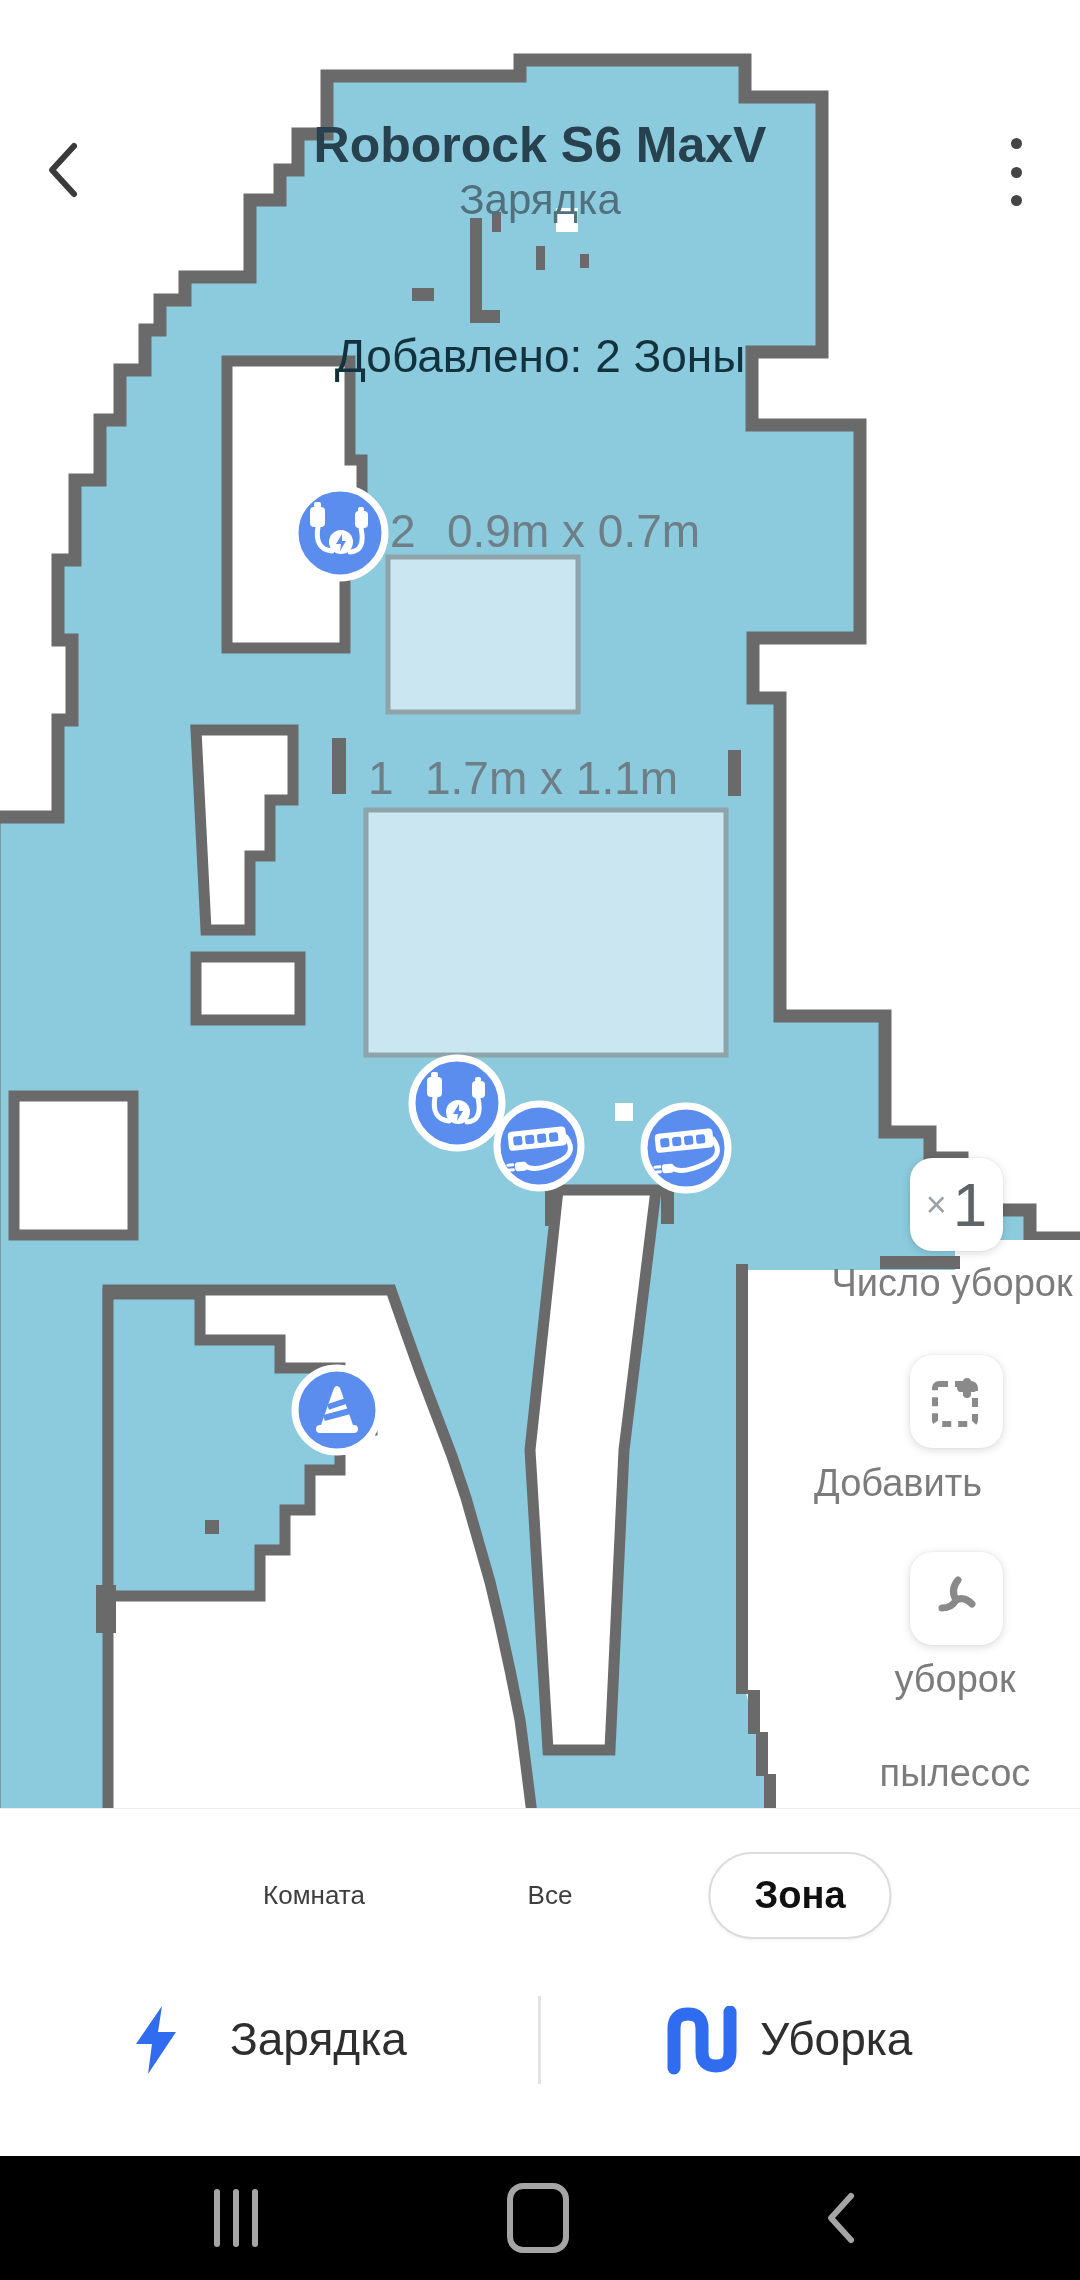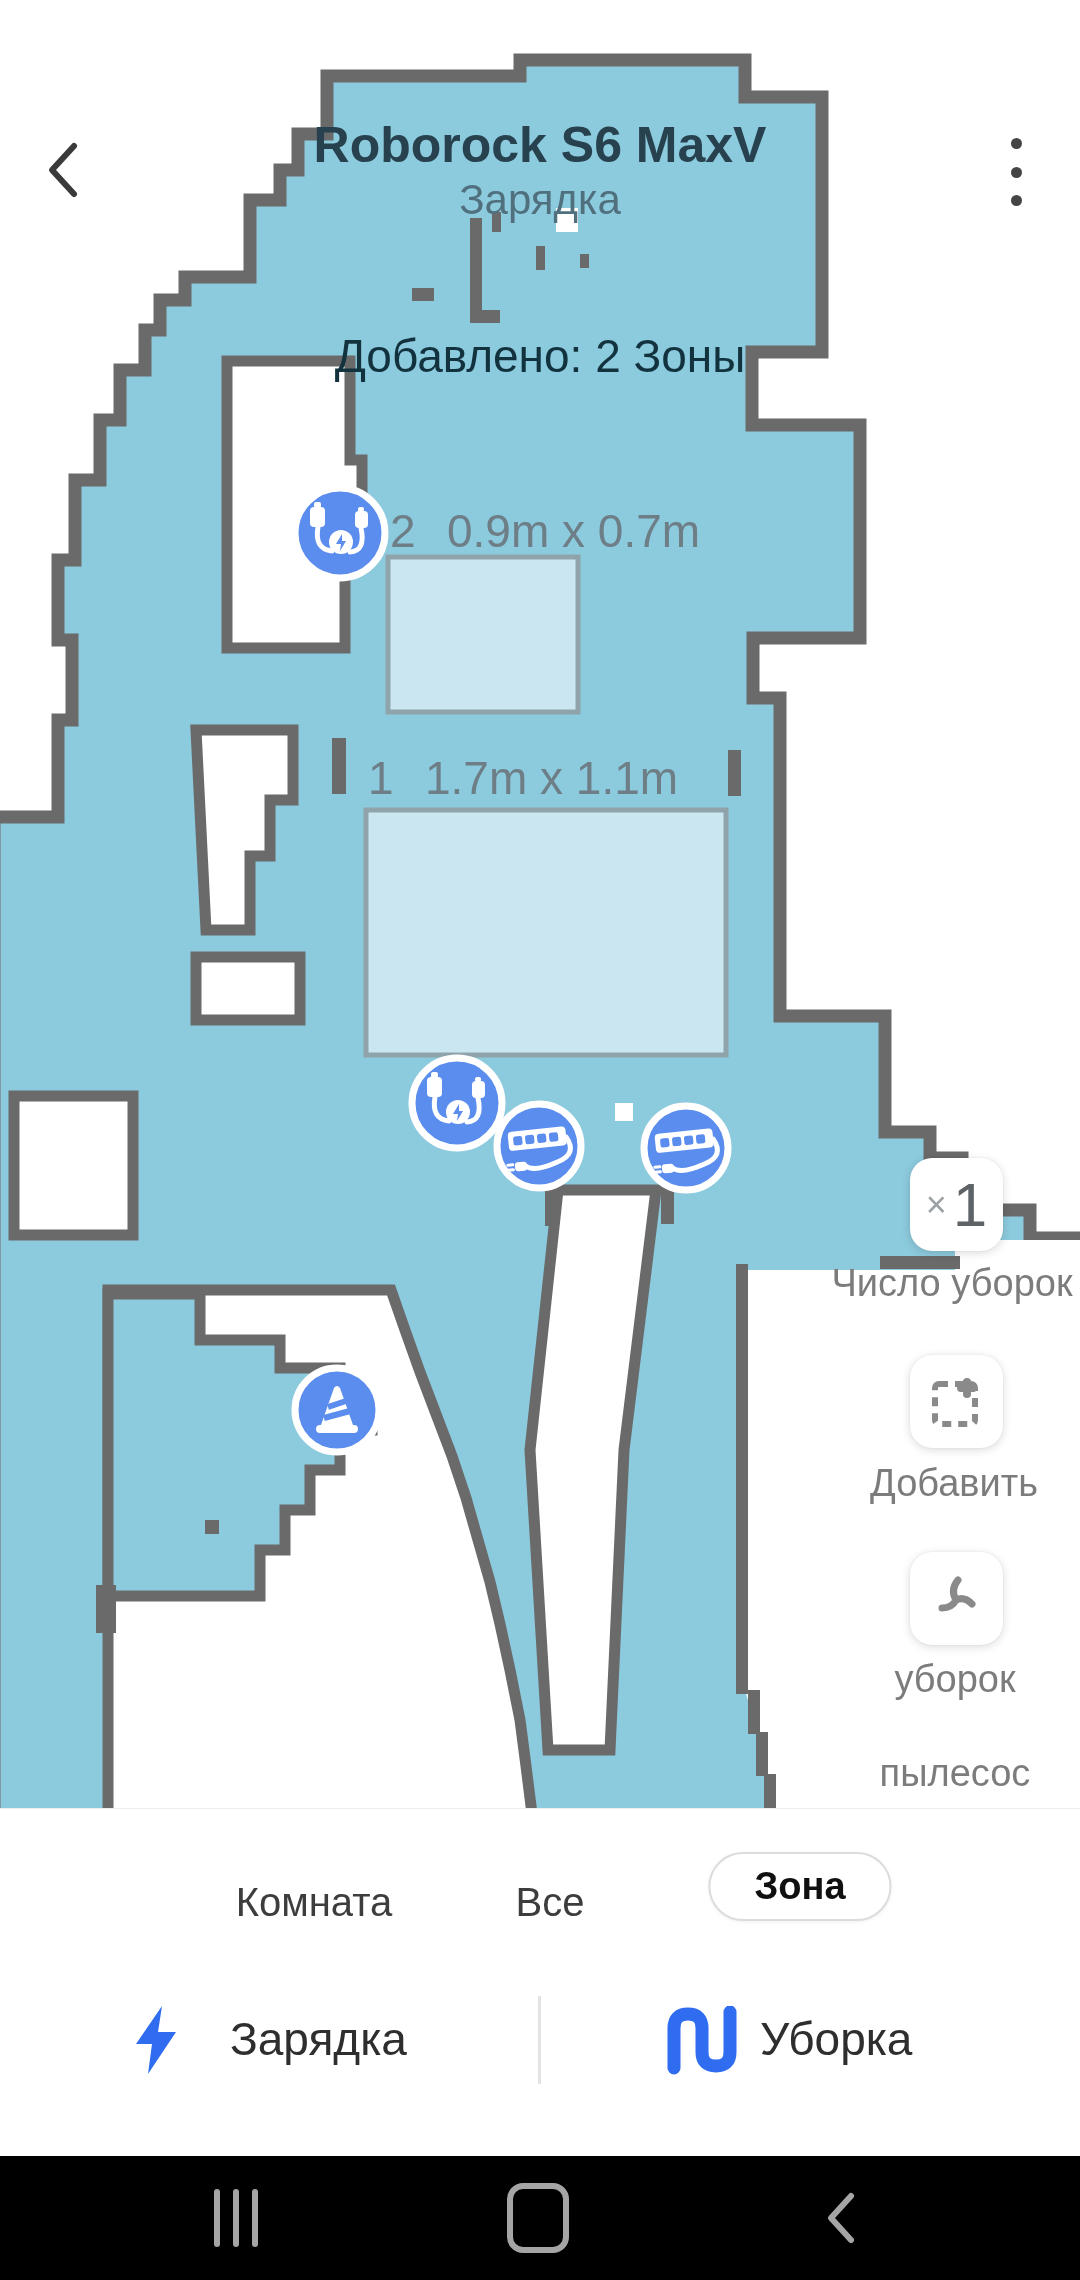--- a/index.html
+++ b/index.html
@@ -20,24 +20,24 @@
     display:flex;align-items:center;justify-content:center;cursor:pointer;
   }
   .fab-label{
     color:#7c7c7c;font-size:38px;white-space:nowrap;transform:translateX(-50%);
     text-align:center;
   }
   #count-x{font-size:36px;color:#9ba1a4;margin-right:6px;}
   #count-n{font-size:62px;color:#5d6367;font-weight:300;}
   
   #bottom-sheet{left:0;top:1808px;width:1080px;height:348px;background:#fff;border-top:1px solid #ececec;}
-  .tab{top:1862px;transform:translateX(-50%);font-size:40px;color:#3d3d3d;cursor:pointer;padding:18px 10px;}
+  .tab{top:1862px;transform:translateX(-50%);font-size:26px;color:#3d3d3d;cursor:pointer;padding:18px 10px;}
   .tab-pill{
     top:1852px;transform:translateX(-50%);font-size:38px;font-weight:bold;color:#101010;
-    background:#fff;border:2px solid #dcdcdc;border-radius:44px;padding:11px 44px;
+    background:#fff;border:2px solid #dcdcdc;border-radius:44px;padding:20px 44px;
     box-shadow:0 1px 4px rgba(0,0,0,0.06);cursor:pointer;
   }
   .action-label{font-size:46px;color:#2e2e2e;top:2012px;cursor:pointer;}
   #divider{left:538px;top:1996px;width:3px;height:88px;background:#e3e3e3;}
   
   #nav-bar{left:0;top:2156px;width:1080px;height:124px;background:#000;}
   .nav-item{top:2186px;width:80px;height:64px;display:flex;align-items:center;justify-content:center;cursor:pointer;}
   #nav-recents{left:196px;display:flex;gap:13px;}
   #nav-recents .bar{width:6px;height:58px;background:#a5a5a5;border-radius:3px;}
   #nav-home{left:498px;}
@@ -194,21 +194,21 @@
 </div>
 <div class="abs fab-label" style="left:952px;top:1262px">Число уборок</div>
 
 <div class="abs fab" style="top:1355px">
   <svg width="56" height="56" viewBox="0 0 56 56">
     <rect x="6" y="10" width="40" height="40" rx="4" fill="none" stroke="#8a8a8a" stroke-width="6" stroke-dasharray="9 7"></rect>
     <path d="M44,14 H32 M38,8 V20" stroke="#8a8a8a" stroke-width="8" stroke-linecap="round" style="stroke:#8a8a8a"></path>
     <path d="M30,14 H46 M38,6 V22" stroke="#8a8a8a" stroke-width="7" stroke-linecap="butt"></path>
   </svg>
 </div>
-<div class="abs fab-label" style="left:954px;top:1462px">Добавить</div>
+<div class="abs fab-label" style="left:898px;top:1462px">Добавить</div>
 
 <div class="abs fab" style="top:1552px">
   <svg width="58" height="58" viewBox="0 0 58 58">
     <g fill="none" stroke="#8a8a8a" stroke-width="7" stroke-linecap="round">
       <path d="M30,10 Q22,20 28,30"></path>
       <path d="M44,34 Q36,26 28,30"></path>
       <path d="M14,38 Q24,38 28,30"></path>
     </g>
   </svg>
 </div>

